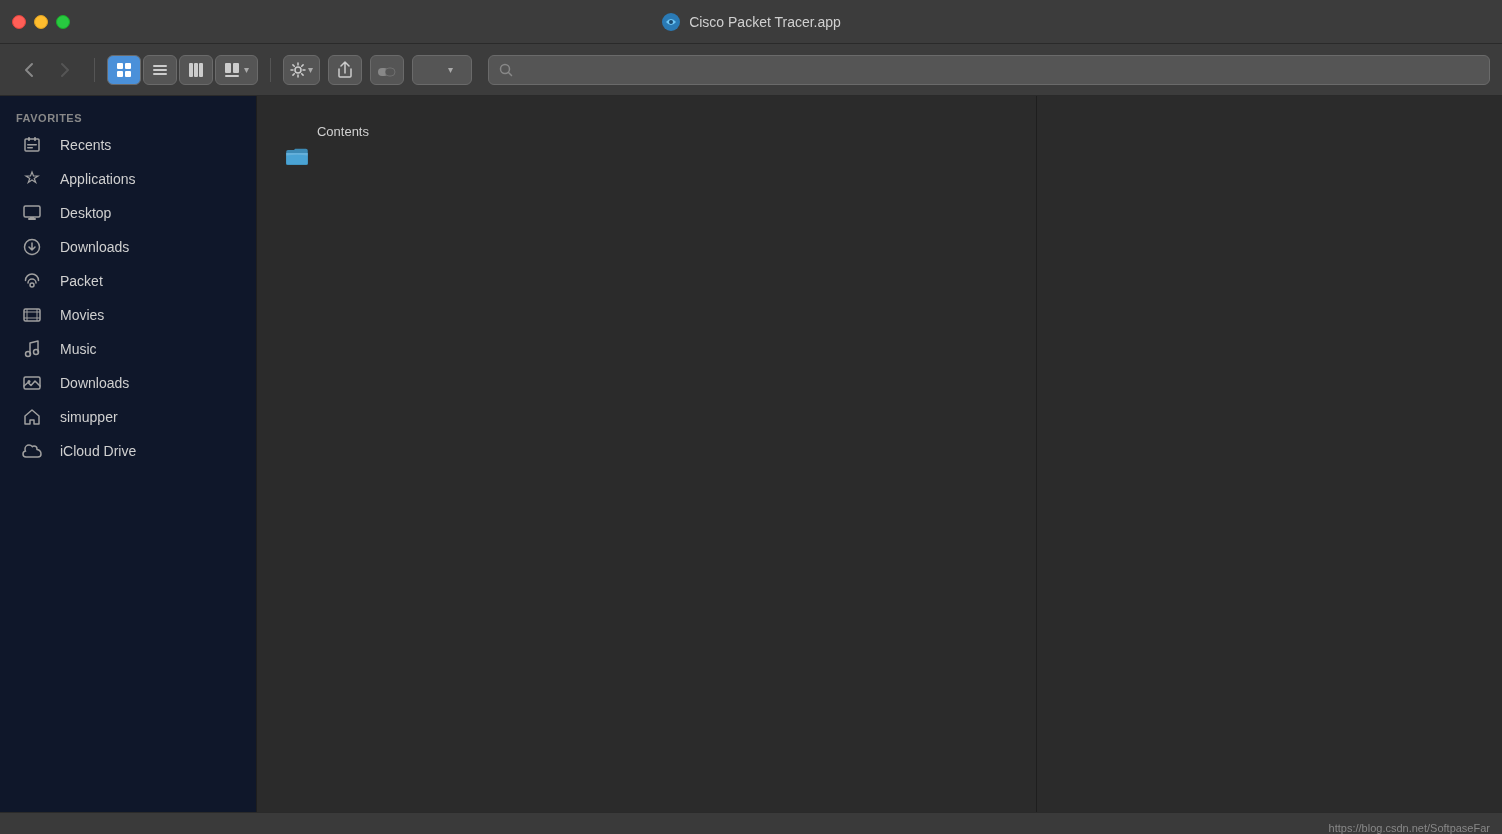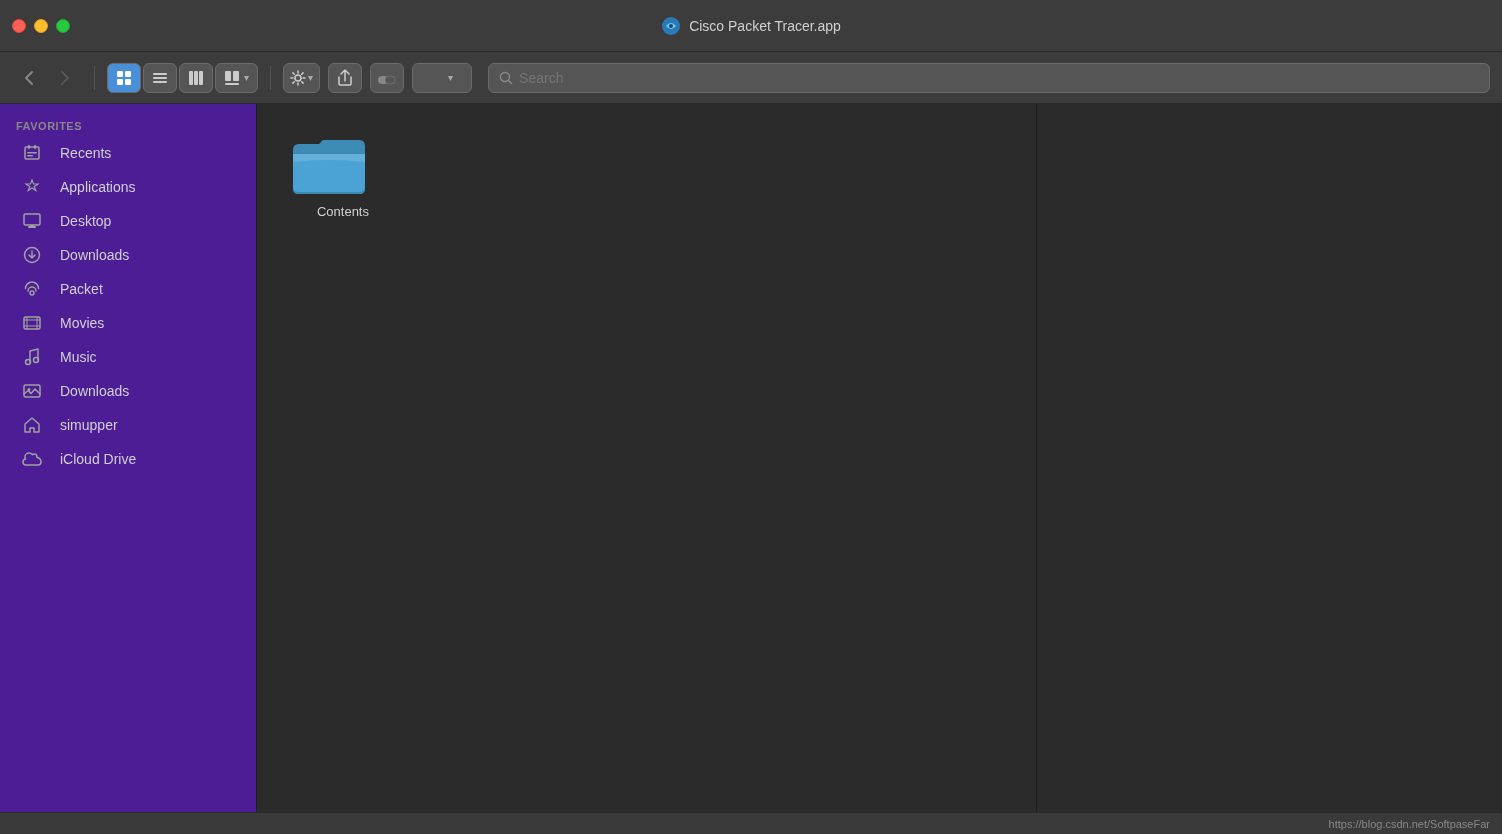--- a/index.html
+++ b/index.html
@@ -9,21 +9,21 @@
       height: 834px;
       background: #3a3a3a;
       font-family: -apple-system, BlinkMacSystemFont, 'SF Pro Text', 'Helvetica Neue', sans-serif;
       overflow: hidden;
       display: flex;
       flex-direction: column;
     }
 
     
     .title-bar {
-      height: 52px;
+      height: 44px;
       background: #3c3c3c;
       display: flex;
       align-items: center;
       justify-content: center;
       position: relative;
       border-bottom: 1px solid #2a2a2a;
       flex-shrink: 0;
     }
 
     .traffic-lights {
@@ -177,21 +177,21 @@
     
     .main-content {
       display: flex;
       flex: 1;
       overflow: hidden;
     }
 
     
     .sidebar {
       width: 257px;
-      background: #4c1d95;
+      background: #0f172a;
       flex-shrink: 0;
       display: flex;
       flex-direction: column;
       overflow-y: auto;
       padding: 8px 0;
       border-right: 1px solid #1e1e1e;
     }
 
     .sidebar-section-label {
       font-size: 11px;
@@ -233,22 +233,22 @@
     .file-area {
       flex: 1;
       background: #2b2b2b;
       padding: 20px;
       overflow: auto;
       position: relative;
     }
 
     .file-item {
       display: inline-flex;
-      flex-direction: column;
-      align-items: flex-end;
+      flex-direction: row;
+      align-items: flex-start;
       gap: 8px;
       cursor: pointer;
       padding: 8px;
       border-radius: 8px;
       width: 100px;
     }
 
     .file-label {
       font-size: 13px;
       color: #d0d0d0;
@@ -262,21 +262,21 @@
       border-left: 1px solid #1e1e1e;
       flex-shrink: 0;
     }
 
     
     .status-bar {
       height: 22px;
       background: #3a3a3a;
       border-top: 1px solid #2a2a2a;
       display: flex;
-      align-items: center;
+      align-items: flex-end;
       justify-content: flex-end;
       padding: 0 12px;
       flex-shrink: 0;
     }
 
     .status-text {
       font-size: 11px;
       color: #888888;
     }
 
@@ -389,21 +389,20 @@
   <div class="toolbar-dropdown-btn" style="min-width: 60px;">
     <span style="color:#cccccc; font-size:13px;">　</span>
     <span class="chevron-down">▾</span>
   </div>
 
   <div class="search-bar">
     <svg width="14" height="14" viewBox="0 0 14 14" fill="none" xmlns="http://www.w3.org/2000/svg">
       <circle cx="6" cy="6" r="4.5" stroke="#888888" stroke-width="1.5"></circle>
       <path d="M9.5 9.5L12.5 12.5" stroke="#888888" stroke-width="1.5" stroke-linecap="round"></path>
     </svg>
-    <input type="text" class="search-input" placeholder="Search" style="">
   </div>
 </div>
 
 <div class="main-content">
 
   <div class="sidebar">
     <div class="sidebar-section-label">Favorites</div>
 
     <div class="sidebar-item">
       <div class="sidebar-item-icon">

